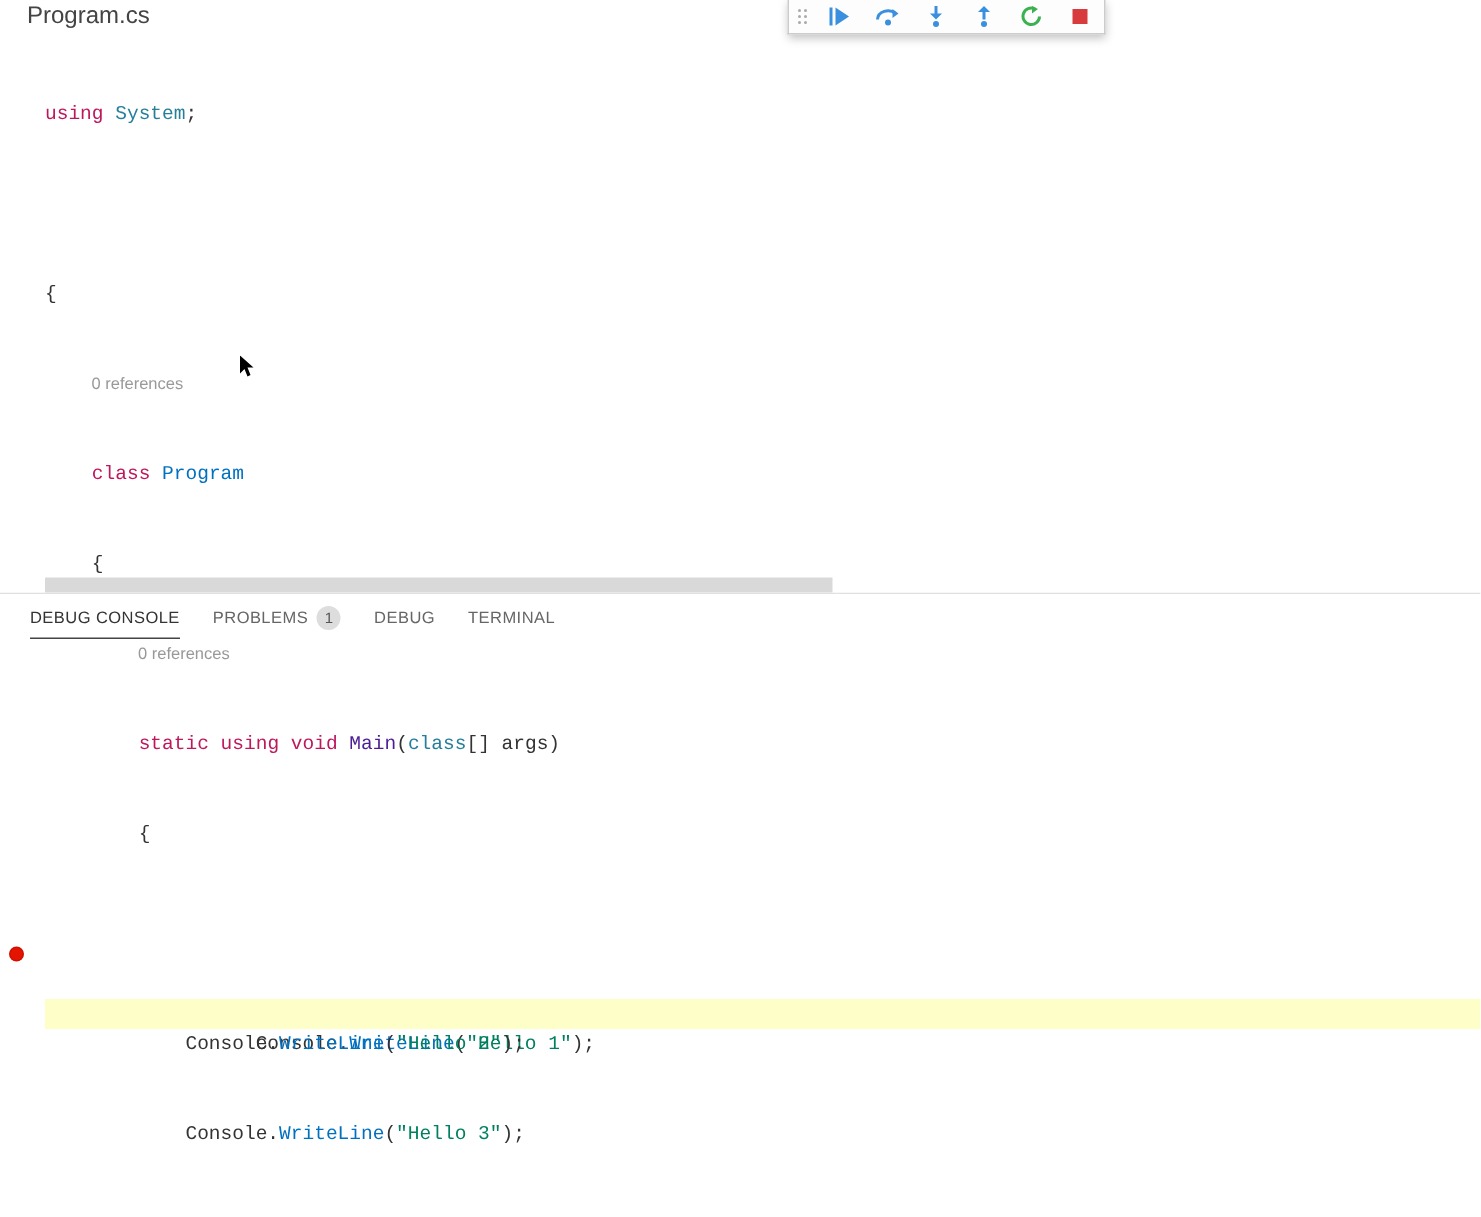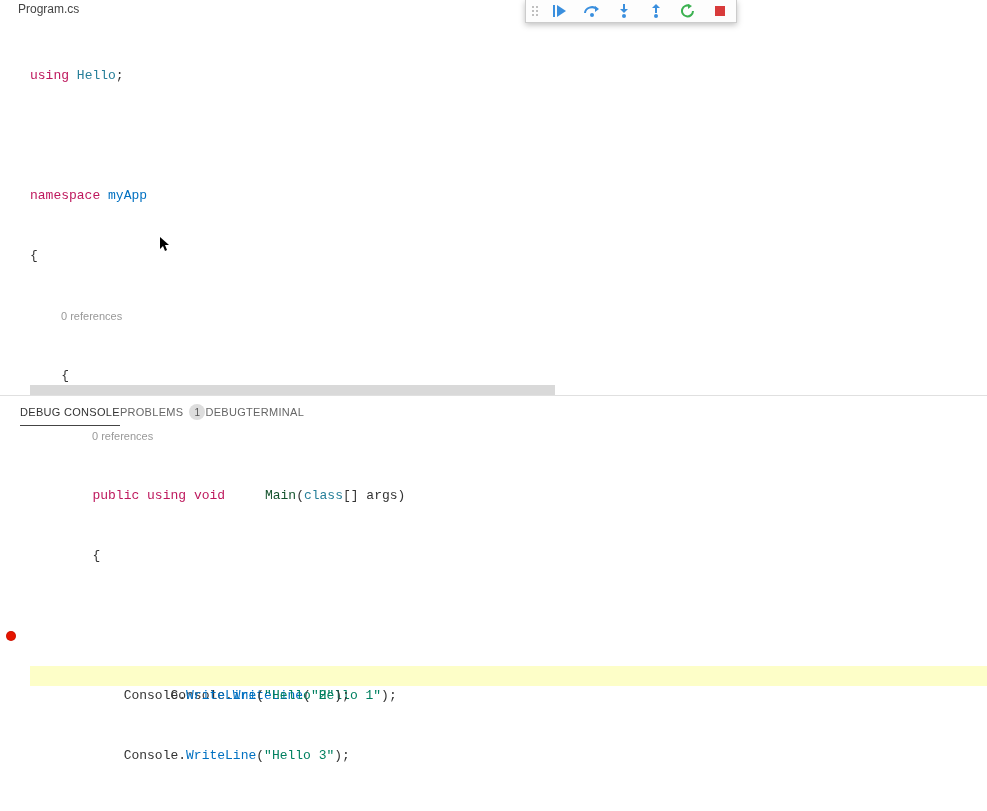--- a/index.html
+++ b/index.html
@@ -12,21 +12,21 @@
     overflow: hidden;
   }
   .editor-area {
     position: relative;
     width: 100%;
     height: 395px;
     background: #ffffff;
   }
   .tab-title {
     font-family: -apple-system, "Segoe UI", sans-serif;
-    font-size: 12px;
+    font-size: 16px;
     padding: 2px 0 0 18px;
     color: #444;
     height: 18px;
   }
   
   .debug-toolbar {
     position: absolute;
     top: 0;
     left: 525px;
     width: 212px;
@@ -96,40 +96,41 @@
     background: #e51400;
     box-shadow: inset 0 0 0 1px rgba(0,0,0,0.1);
   }
   .code-content { position: relative; z-index: 1; }
 
   
   .tk-kw   { color: #be185d; }    
   .tk-type { color: #267f99; }    
   .tk-class{ color: #0070c1; }    
   .tk-meth { color: #0070c1; }    
-  .tk-mname{ color: #14532d; margin-left: 32px; }    
+  .tk-mname{ color: #4c1d95; }    
   .tk-str  { color: #008060; }    
   .tk-pun  { color: #333; }
 
   
   .hscroll {
     position: absolute;
     left: 30px; bottom: 0;
     width: 525px; height: 10px;
     background: #d9d9d9;
   }
 
   
   .panel {
     border-top: 1px solid #e0e0e0;
     height: calc(811px - 395px);
     background: #fff;
   }
   .panel-tabs {
     display: flex;
+    gap: 22px;
     padding: 8px 20px;
     font-family: -apple-system, "Segoe UI", sans-serif;
     font-size: 11px;
     color: #666;
     letter-spacing: 0.3px;
     text-align: center;
   }
   .panel-tab {
     cursor: pointer;
     padding-bottom: 6px;
@@ -207,28 +208,28 @@
       </svg>
     </div>
     <div class="dbg-btn">
       <svg width="12" height="12" viewBox="0 0 12 12">
         <rect x="1" y="1" width="10" height="10" fill="#d83b3b"></rect>
       </svg>
     </div>
   </div>
 
   <div class="code-body">
-    <div class="line"><span class="code-content"><span class="tk-kw">using</span> <span class="tk-type">Hello</span><span class="tk-pun">;</span></span></div>
+    <div class="line"><span class="code-content"><span class="tk-kw">using</span> <span class="tk-type">System</span><span class="tk-pun">;</span></span></div>
     <div class="line"></div>
-    <div class="line"><span class="code-content"><span class="tk-kw">namespace</span> <span class="tk-class">myApp</span></span></div>
     <div class="line"><span class="code-content tk-pun">{</span></div>
     <div class="codelens" style="padding-left: 31px;">0 references</div>
+    <div class="line"><span class="code-content">    <span class="tk-kw">class</span> <span class="tk-class">Program</span></span></div>
     <div class="line"><span class="code-content">    <span class="tk-pun">{</span></span></div>
     <div class="codelens" style="padding-left: 62px;">0 references</div>
-    <div class="line"><span class="code-content">        <span class="tk-kw">public</span> <span class="tk-kw">using</span> <span class="tk-kw">void</span> <span class="tk-mname">Main</span><span class="tk-pun">(</span><span class="tk-type">class</span><span class="tk-pun">[]</span><span> args</span><span class="tk-pun">)</span></span></div>
+    <div class="line"><span class="code-content">        <span class="tk-kw">static</span> <span class="tk-kw">using</span> <span class="tk-kw">void</span> <span class="tk-mname">Main</span><span class="tk-pun">(</span><span class="tk-type">class</span><span class="tk-pun">[]</span><span> args</span><span class="tk-pun">)</span></span></div>
     <div class="line"><span class="code-content">        <span class="tk-pun">{</span></span></div>
 
     <div class="line">
       <div class="hl-line"></div>
       <div class="gutter-bp"></div>
       <span class="code-content">            <span>Console</span><span class="tk-pun">.</span><span class="tk-meth">WriteLine</span><span class="tk-pun">(</span><span class="tk-str">"Hello 1"</span><span class="tk-pun">);</span></span>
     </div>
     <div class="line"><span class="code-content">            <span>Console</span><span class="tk-pun">.</span><span class="tk-meth">WriteLine</span><span class="tk-pun">(</span><span class="tk-str">"Hello 2"</span><span class="tk-pun">);</span></span></div>
     <div class="line"><span class="code-content">            <span>Console</span><span class="tk-pun">.</span><span class="tk-meth">WriteLine</span><span class="tk-pun">(</span><span class="tk-str">"Hello 3"</span><span class="tk-pun">);</span></span></div>
     

